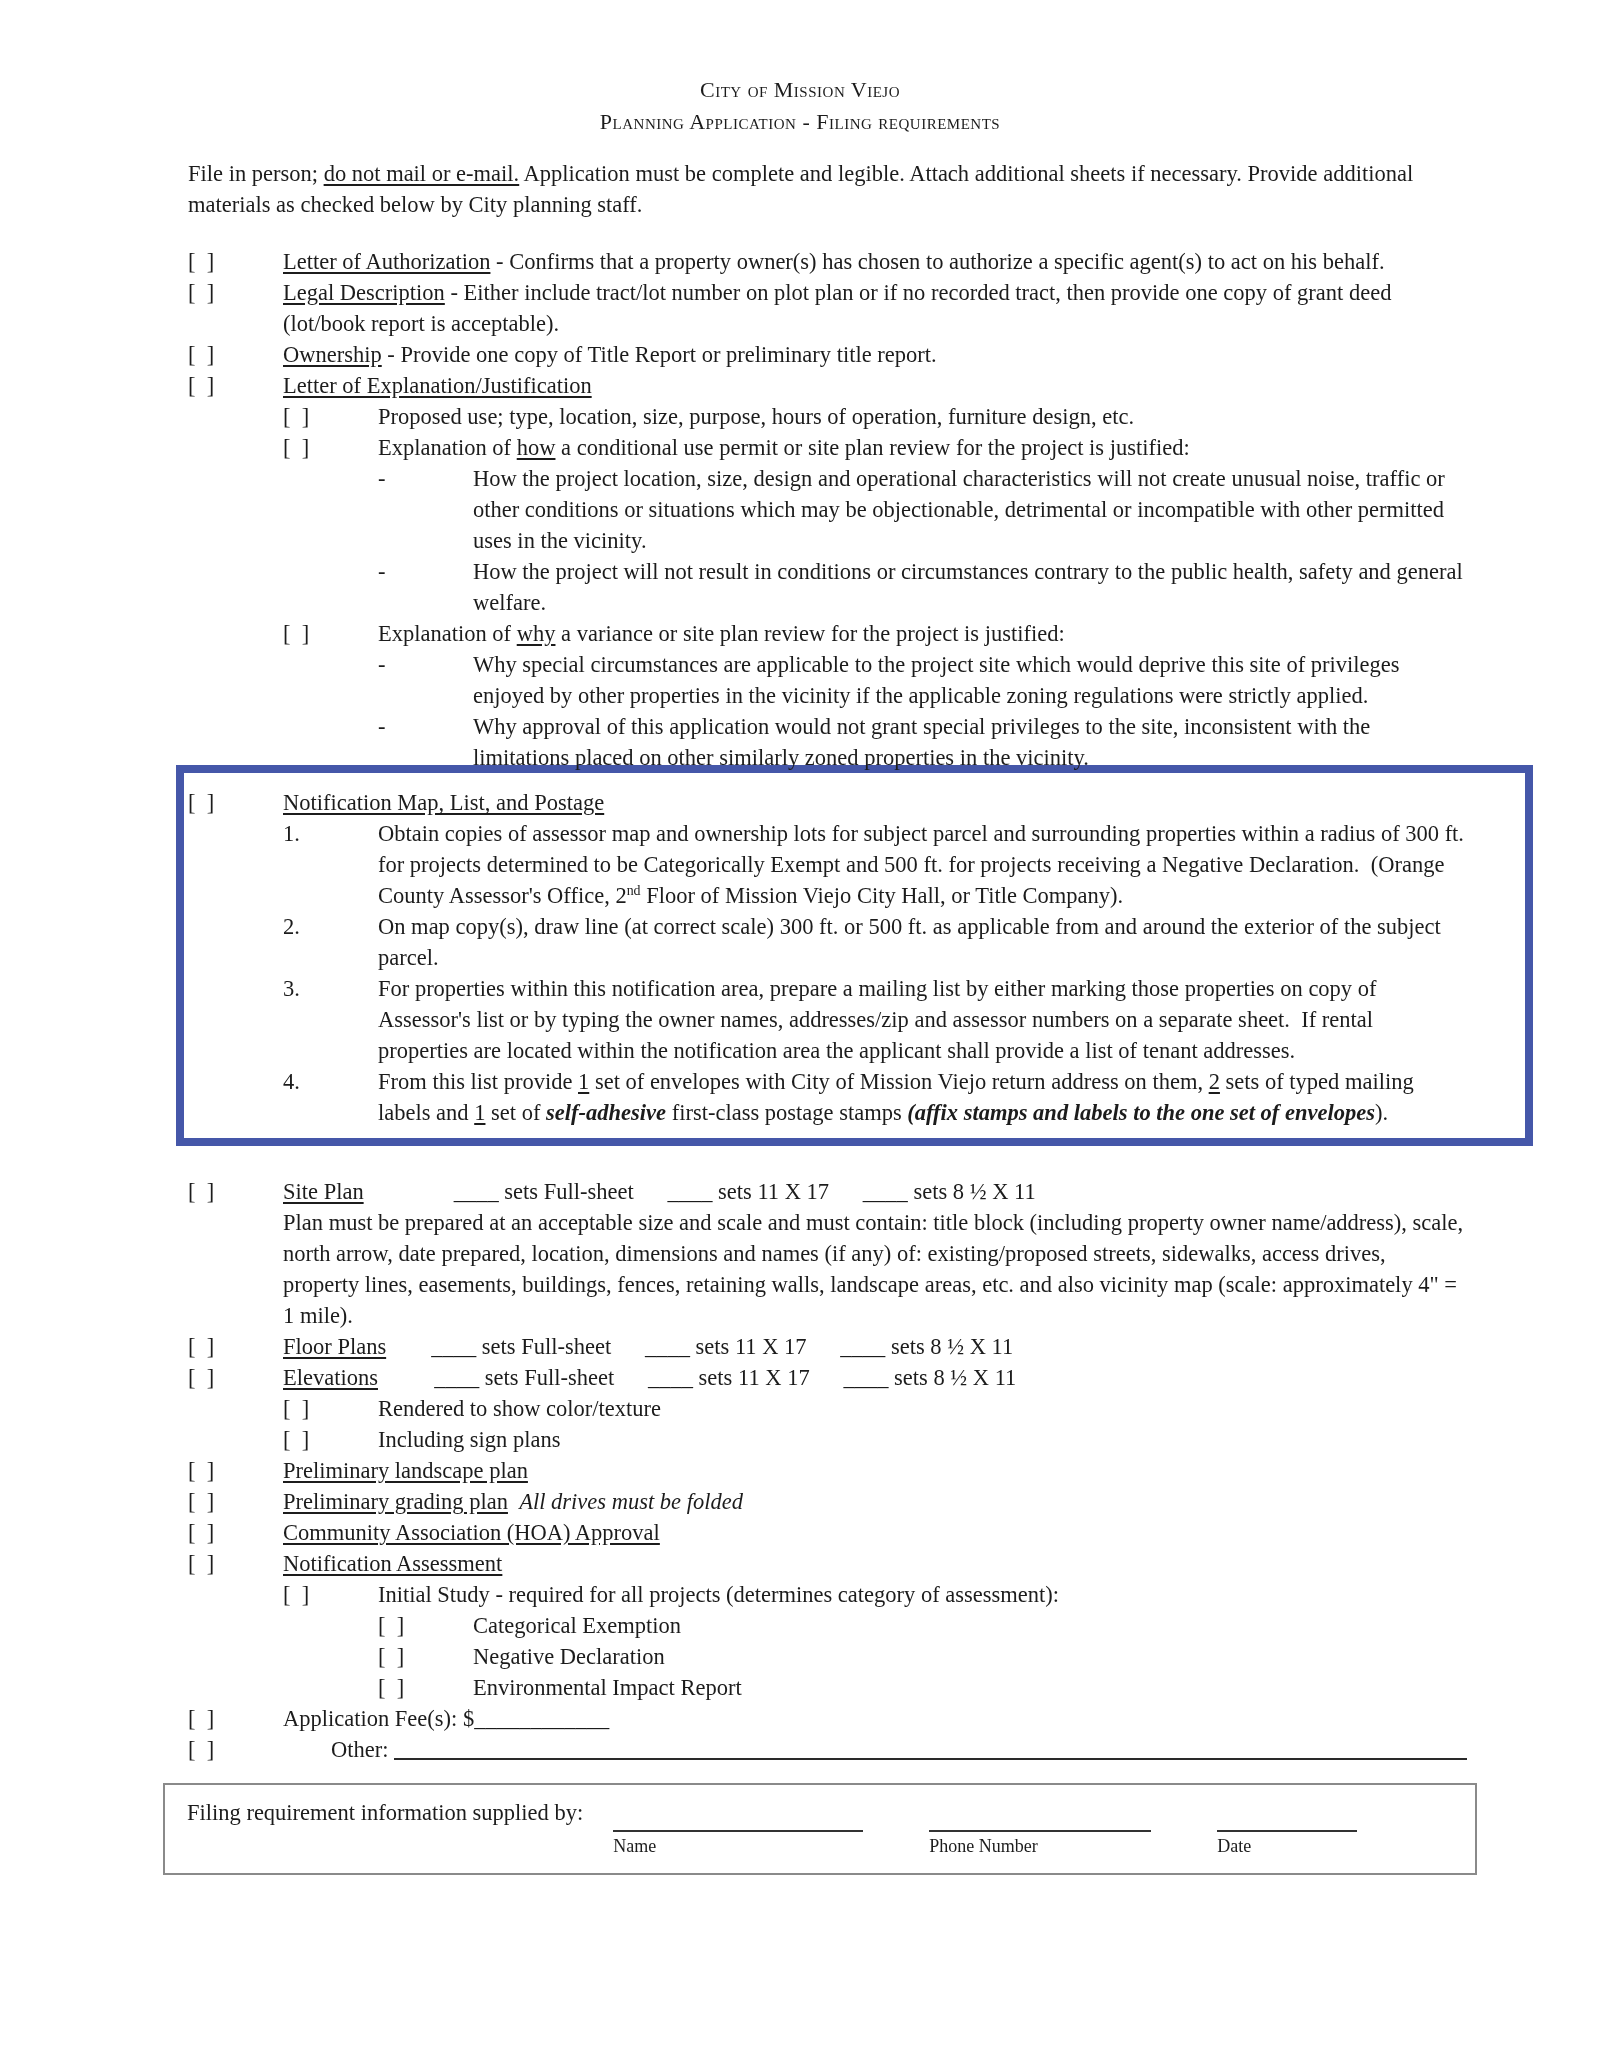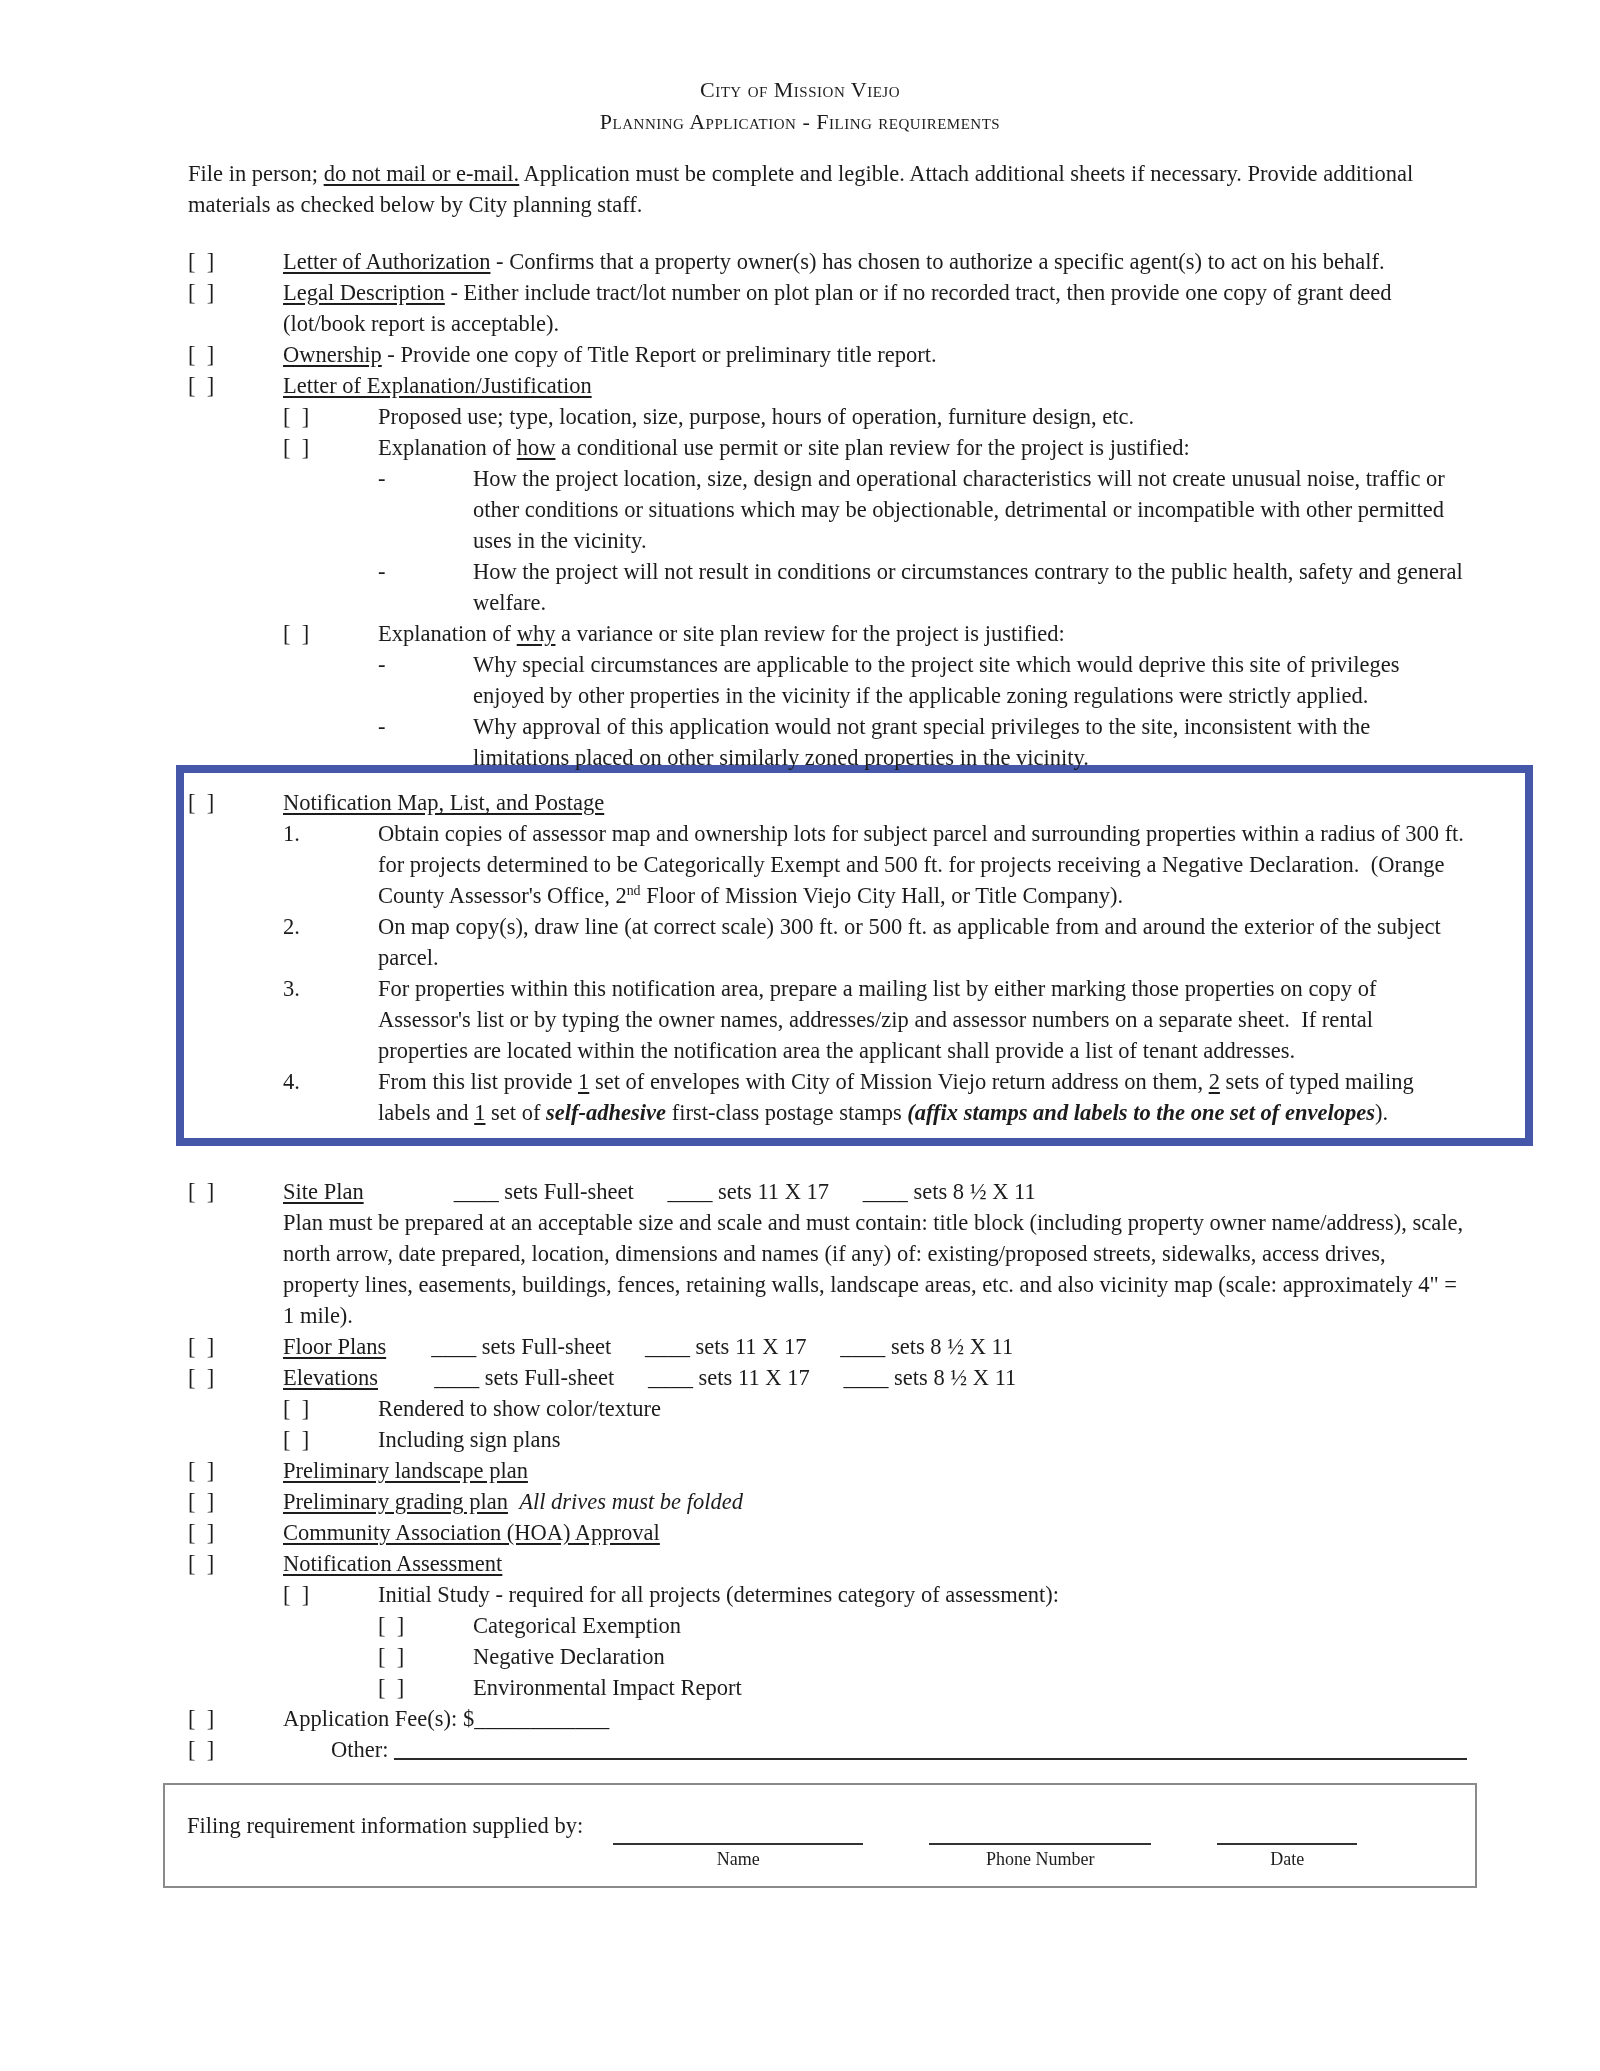--- a/index.html
+++ b/index.html
@@ -25,27 +25,27 @@
   .text { flex:1; }
   .s-u  { text-decoration:underline; text-underline-offset:3px; }
   .s-i  { font-style:italic; }
   .s-bi { font-style:italic; font-weight:bold; }
   .s-sup { font-size:0.62em; vertical-align:super; line-height:0; }
   .flexline .text { display:flex; align-items:stretch; white-space:pre;margin-left:48px; }
   .s-fill { flex:1 1 auto; border-bottom:2px solid var(--line,#2a2a2a); margin-bottom:5px; }
   .footer-box {
     margin:18px -10px 0 -25px;
     border:2px solid var(--footer_border,#8a8a8a);
-    padding:25px 22px 16px 22px;
+    padding:12px 22px 16px 22px;
   }
   .footer-row { display:flex; align-items:flex-start; }
   .footer-label { white-space:nowrap; }
   .ffield { margin-top:9px; display:flex; flex-direction:column; }
   .fline { height:24px; border-bottom:2.5px solid #333333; }
-  .fcaption { text-align:center; font-size:18px; line-height:22px; margin-top:3px; }
+  .fcaption { text-align:left; font-size:18px; line-height:22px; margin-top:3px; }
   .f-name  { width:250px; margin-left:30px; }
   .f-phone { width:222px; margin-left:66px; }
   .f-date  { width:140px; margin-left:66px; }
 </style>
 </head>
 <body>
 
 <div class="page">
   <div class="titles">
     <div>City of Mission Viejo</div>

